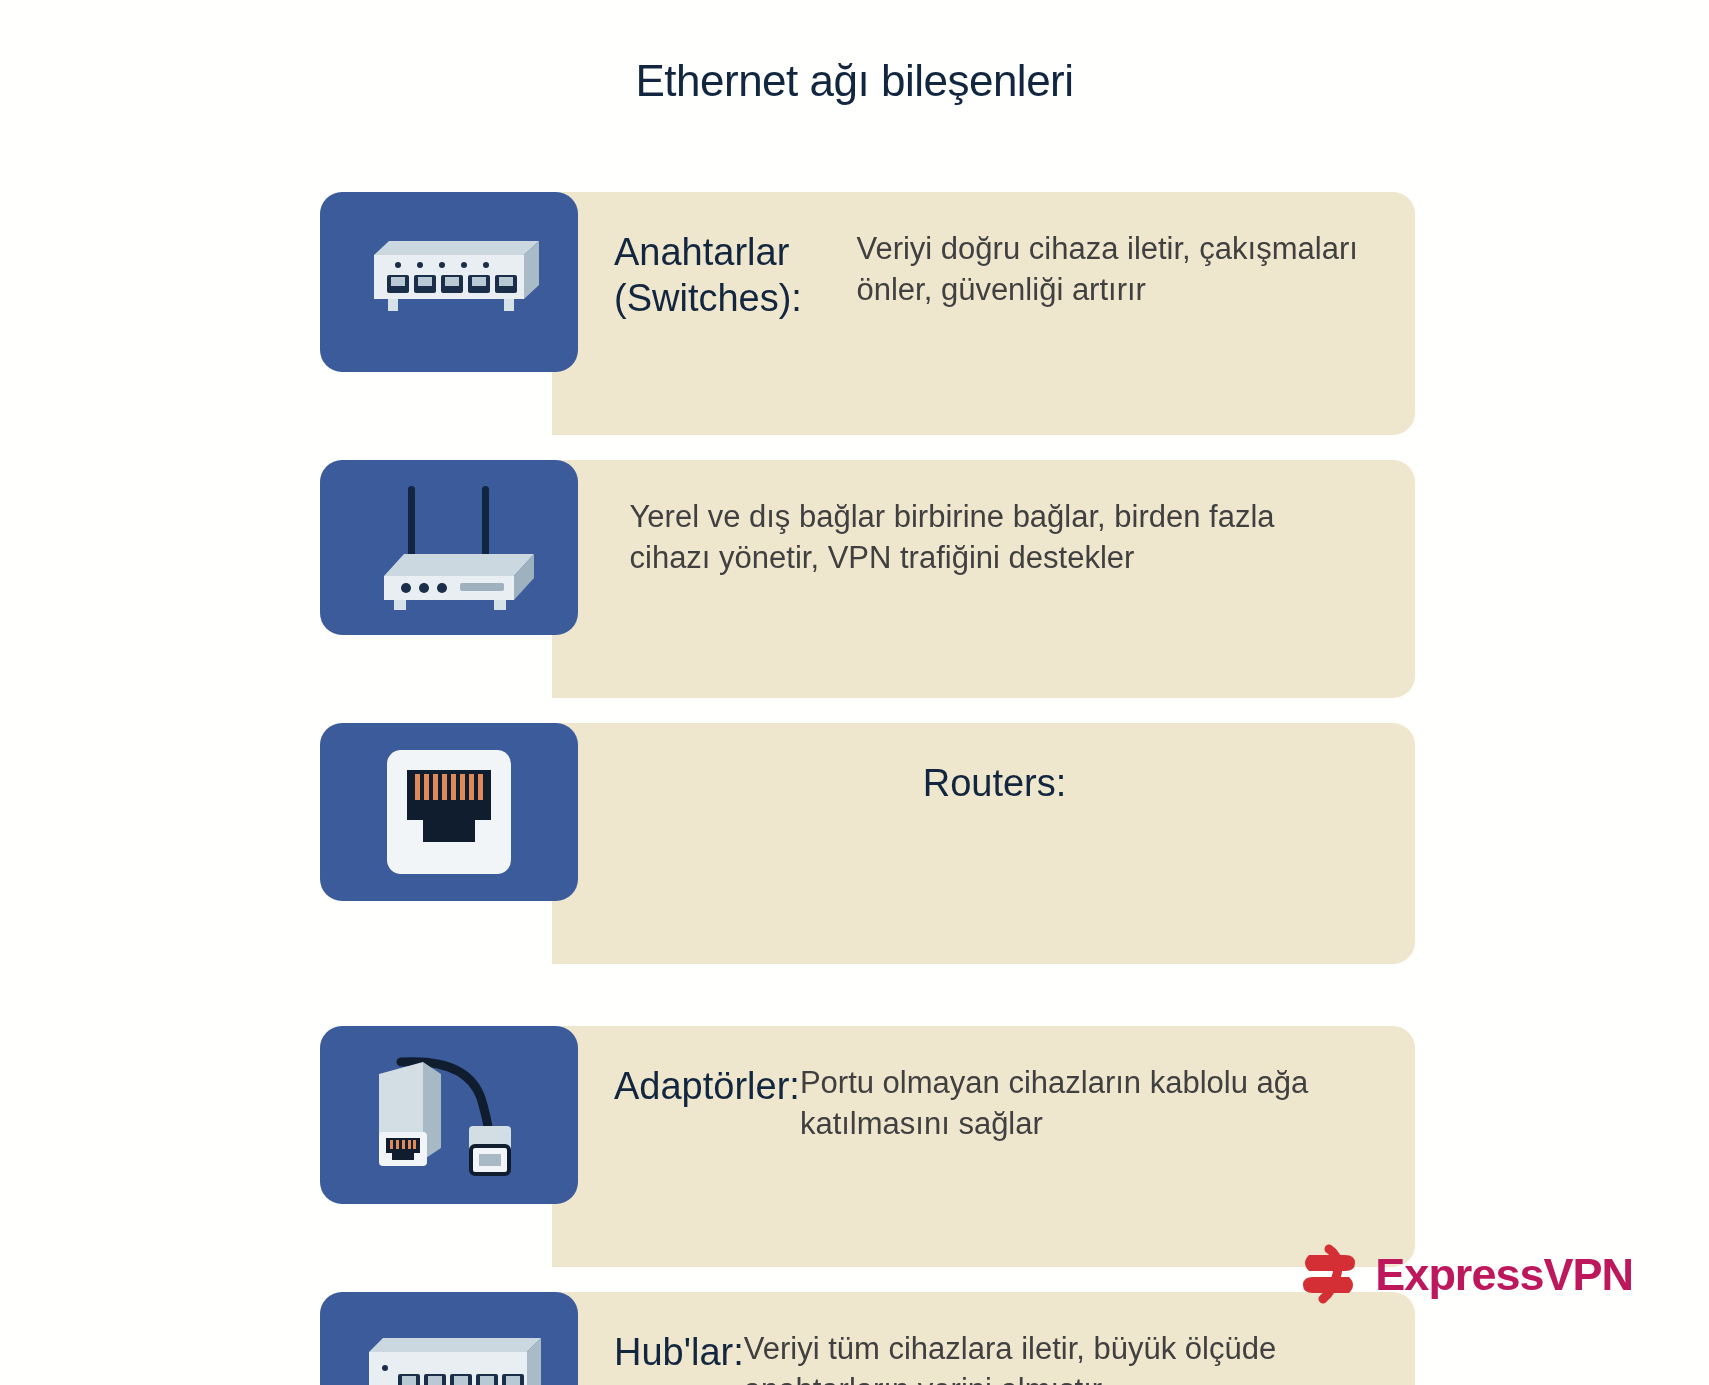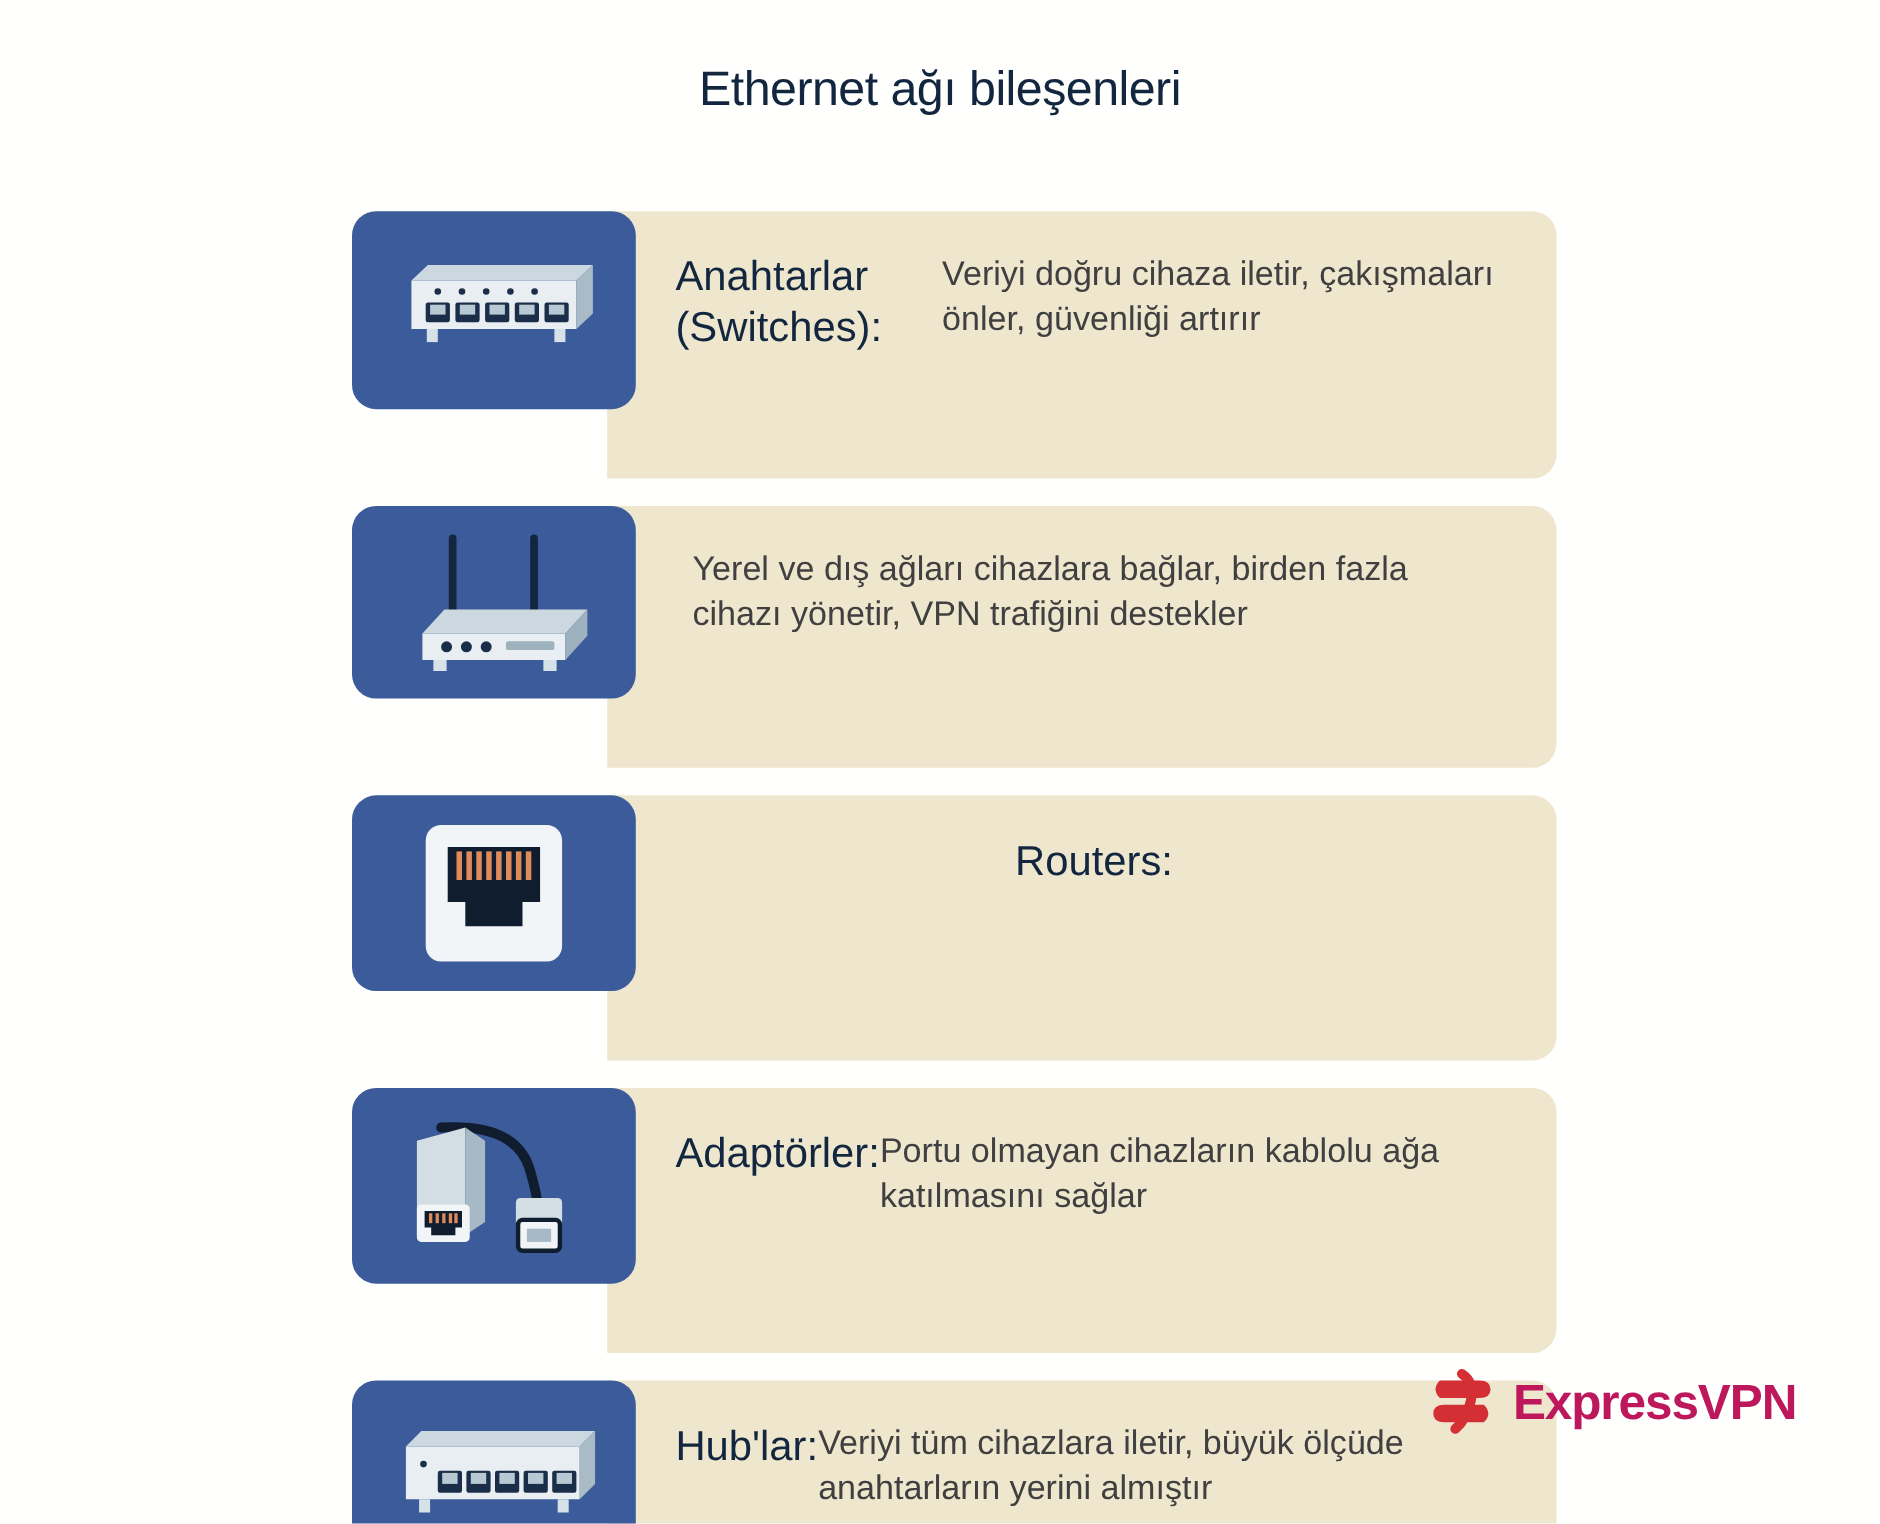--- a/index.html
+++ b/index.html
@@ -75,21 +75,21 @@
   .card-p {
     font-size: 31px;
     color: #404040;
     line-height: 1.32;
     font-weight: 400;
     max-width: 730px;
   }
   .c1 .card-icon, .c1 .card-body { height: 180px; }
   .c2 .card-icon, .c2 .card-body { height: 175px; }
   .c3 .card-icon, .c3 .card-body { height: 178px; }
-  .c4 .card-icon, .c4 .card-body { height: 178px; }
+  .c4 .card-icon, .c4 .card-body { height: 178px; margin-top: 37px; }
   .c5 .card-icon, .c5 .card-body { height: 178px; }
 
   .logo {
     position: absolute;
     right: 76px;
     bottom: 80px;
     display: flex;
     align-items: center;
     gap: 10px;
   }
@@ -161,21 +161,21 @@
             <circle cx="52" cy="110" r="5" fill="#1A2E4A"></circle>
             <circle cx="70" cy="110" r="5" fill="#1A2E4A"></circle>
             <circle cx="88" cy="110" r="5" fill="#1A2E4A"></circle>
             <rect x="106" y="105" width="44" height="8" rx="2" fill="#9DB1BF"></rect>
             <rect x="40" y="122" width="12" height="10" fill="#D7E2E8"></rect>
             <rect x="140" y="122" width="12" height="10" fill="#D7E2E8"></rect>
           </svg>
         </span>
       </div>
       <div class="card-body">
-        <div class="card-p">Yerel ve dış ağları cihazlara bağlar, birden fazla cihazı yönetir, VPN trafiğini destekler</div>
+        <div class="card-p">Yerel ve dış bağlar birbirine bağlar, birden fazla cihazı yönetir, VPN trafiğini destekler</div>
       </div>
     </div>
 
     <div class="card c3">
       <div class="card-icon">
         <span>
           <svg width="132" height="132" viewBox="0 0 132 132">
             <rect x="4" y="4" width="124" height="124" rx="14" fill="#F1F5F7"></rect>
             <path d="M24 24 H108 V74 H92 V96 H40 V74 H24 Z" fill="#101D2E"></path>
             <g fill="#E08A5A">

